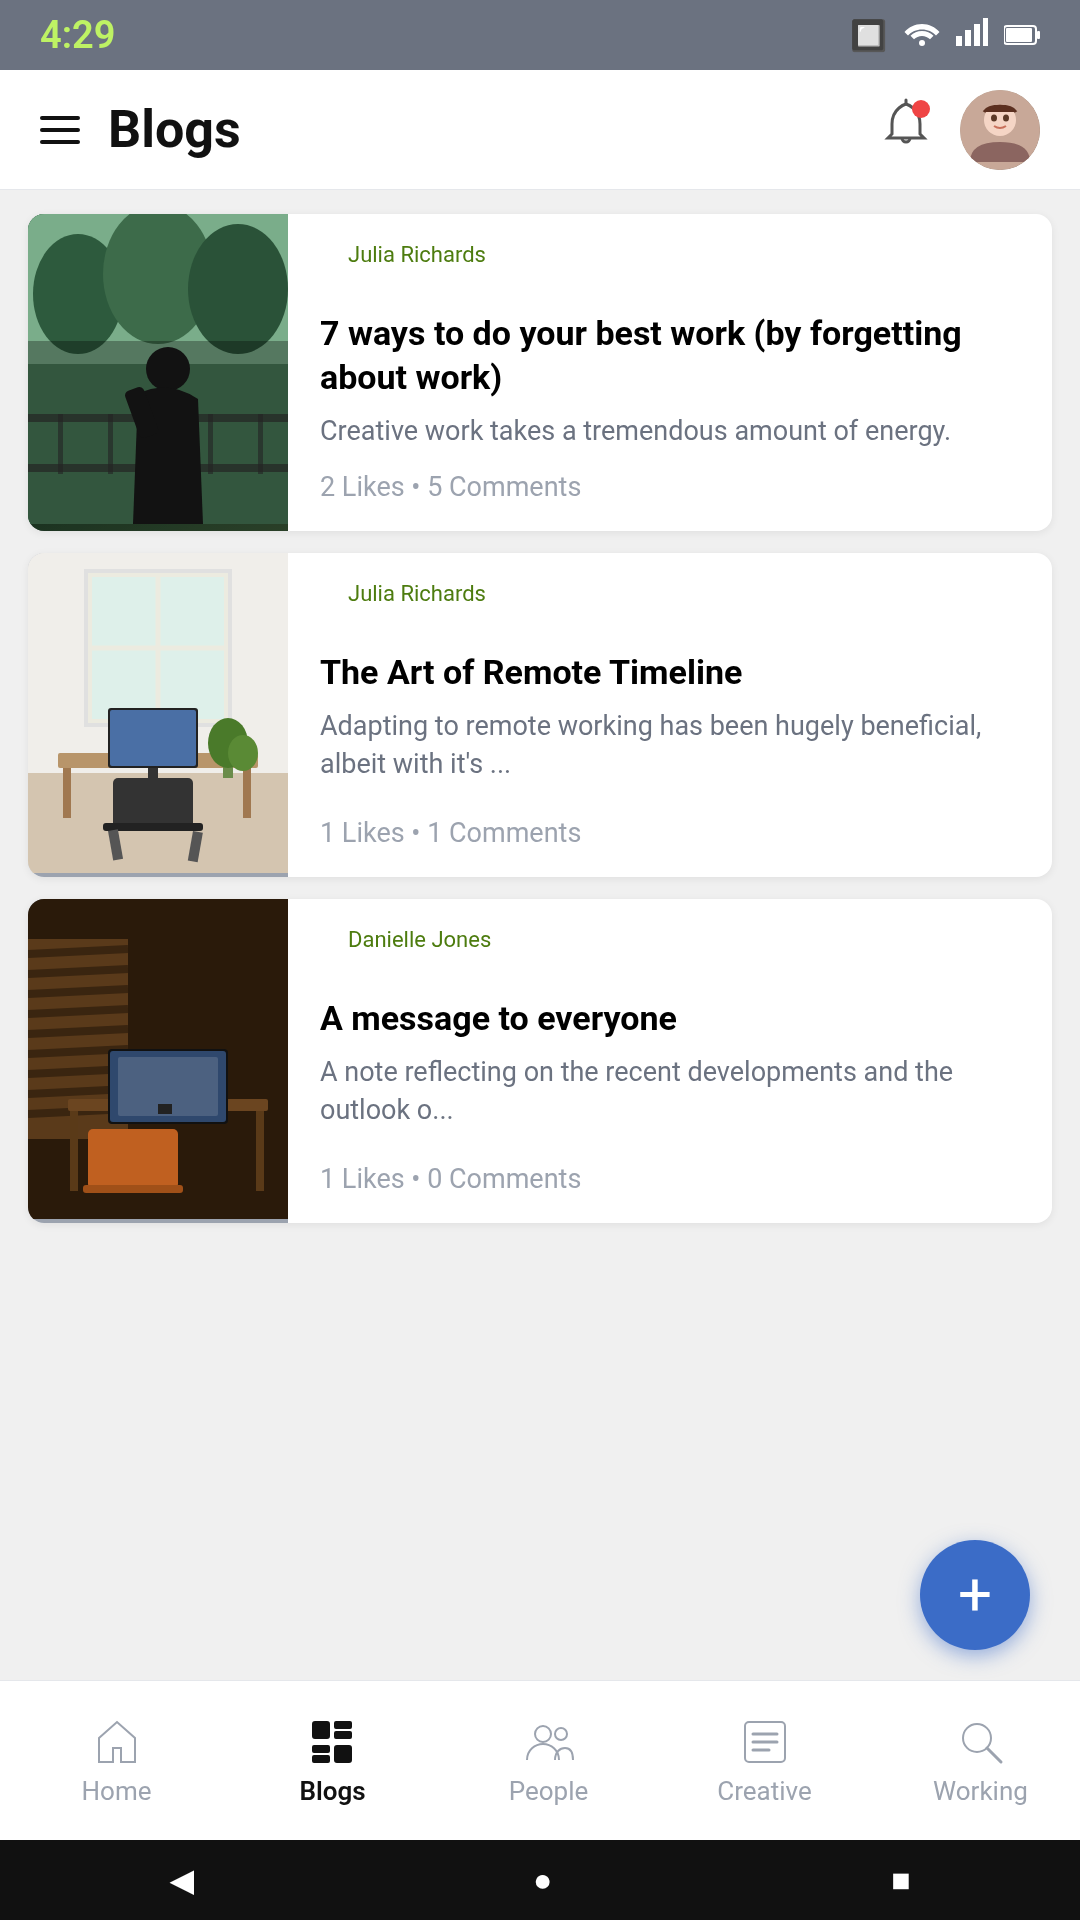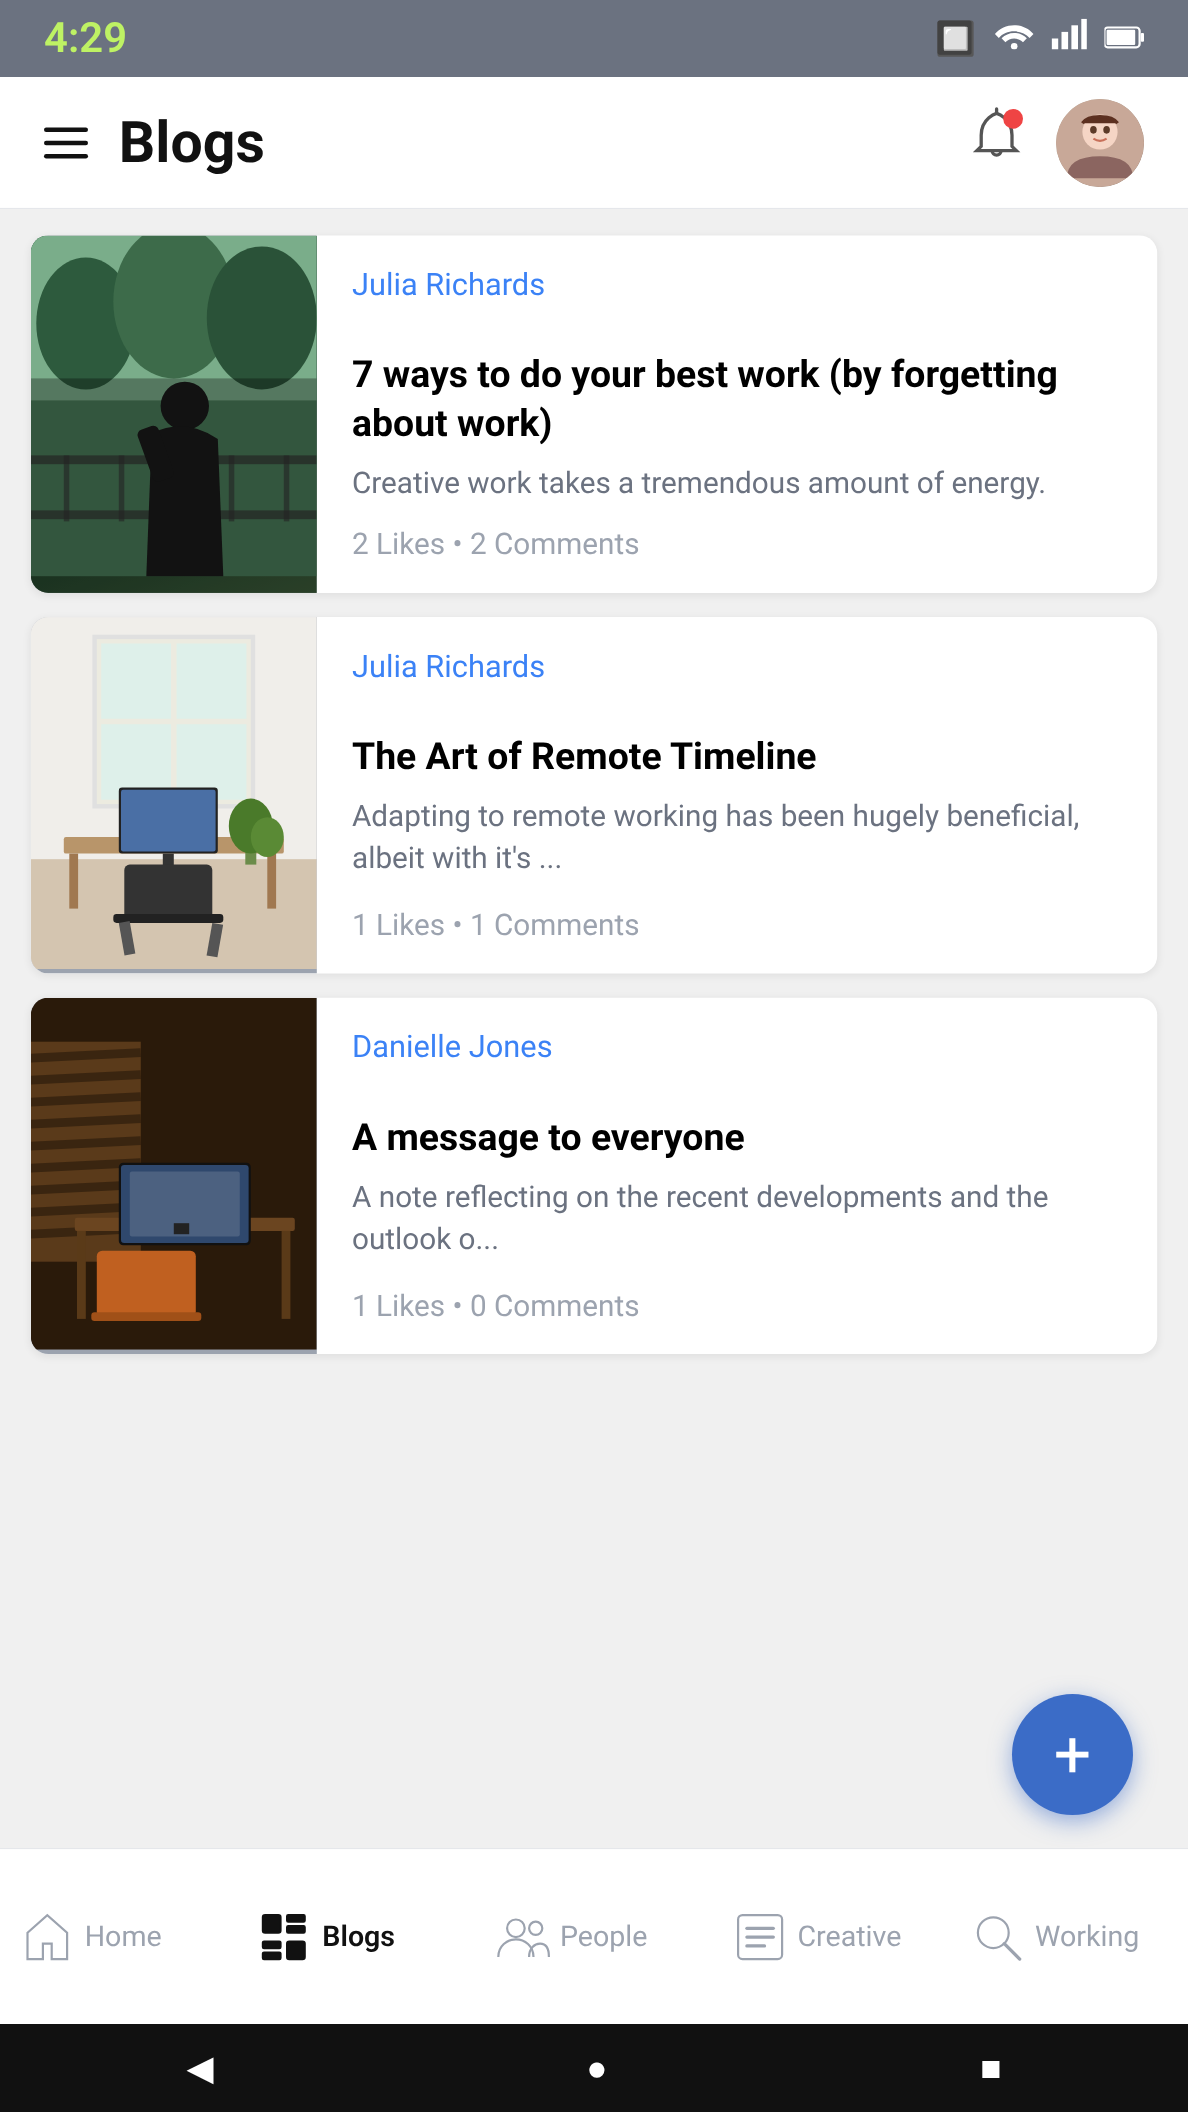--- a/index.html
+++ b/index.html
@@ -137,23 +137,24 @@
       overflow: hidden;
     }
     .blog-card-content {
       flex: 1;
       padding: 28px 32px;
       display: flex;
       flex-direction: column;
       justify-content: space-between;
     }
     .blog-author {
-      font-size: 28px;
-      color: #3b82f6;
+      font-size: 22px;
+      color: #4d7c0f;
       margin-bottom: 8px;
+      margin-left: 28px;
     }
     .blog-title {
       font-size: 34px;
       font-weight: 700;
       color: #000000;
       line-height: 1.3;
       margin-bottom: 14px;
       margin-top: 44px;
     }
     .blog-excerpt {
@@ -214,21 +215,21 @@
       right: 0;
       height: 160px;
       background: white;
       border-top: 1px solid #e5e7eb;
       display: flex;
       align-items: center;
       justify-content: space-around;
     }
     .nav-item {
       display: flex;
-      flex-direction: row;
+      flex-direction: column;
       align-items: center;
       gap: 8px;
       cursor: pointer;
       flex: 1;
       padding-left: 17px;
     }
     .nav-label {
       font-size: 26px;
       color: #9ca3af;
     }
@@ -362,21 +363,21 @@
     </div>
     <div class="blog-card-content">
       <div>
         <div class="blog-author">Julia Richards</div>
         <div class="blog-title">7 ways to do your best work (by forgetting about work)</div>
         <div class="blog-excerpt">Creative work takes a tremendous amount of energy.</div>
       </div>
       <div class="blog-meta">
         <span>2 Likes</span>
         <span> • </span>
-        <span>2 Comments</span>
+        <span>5 Comments</span>
       </div>
     </div>
   </div>
 
   <div class="blog-card">
     <div class="blog-card-image">
       <svg width="260" height="320" viewBox="0 0 260 320" xmlns="http://www.w3.org/2000/svg">
 
         <rect width="260" height="320" fill="#e8e8e8"></rect>
 

